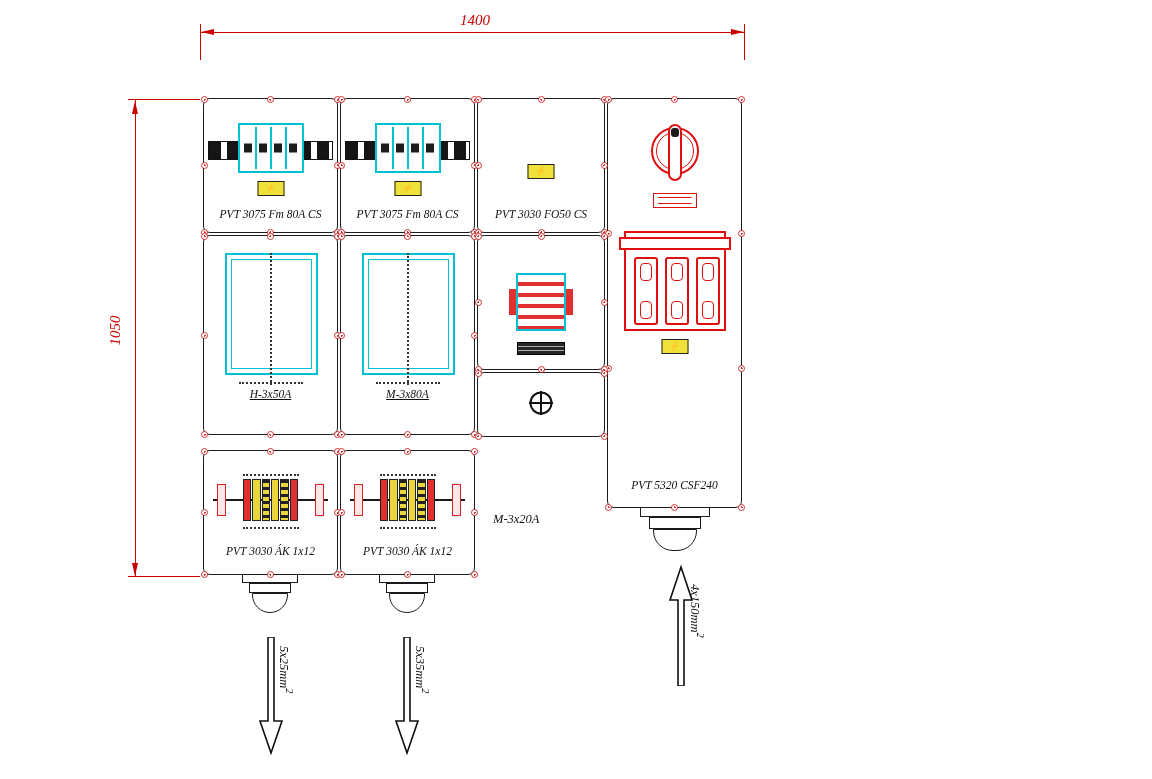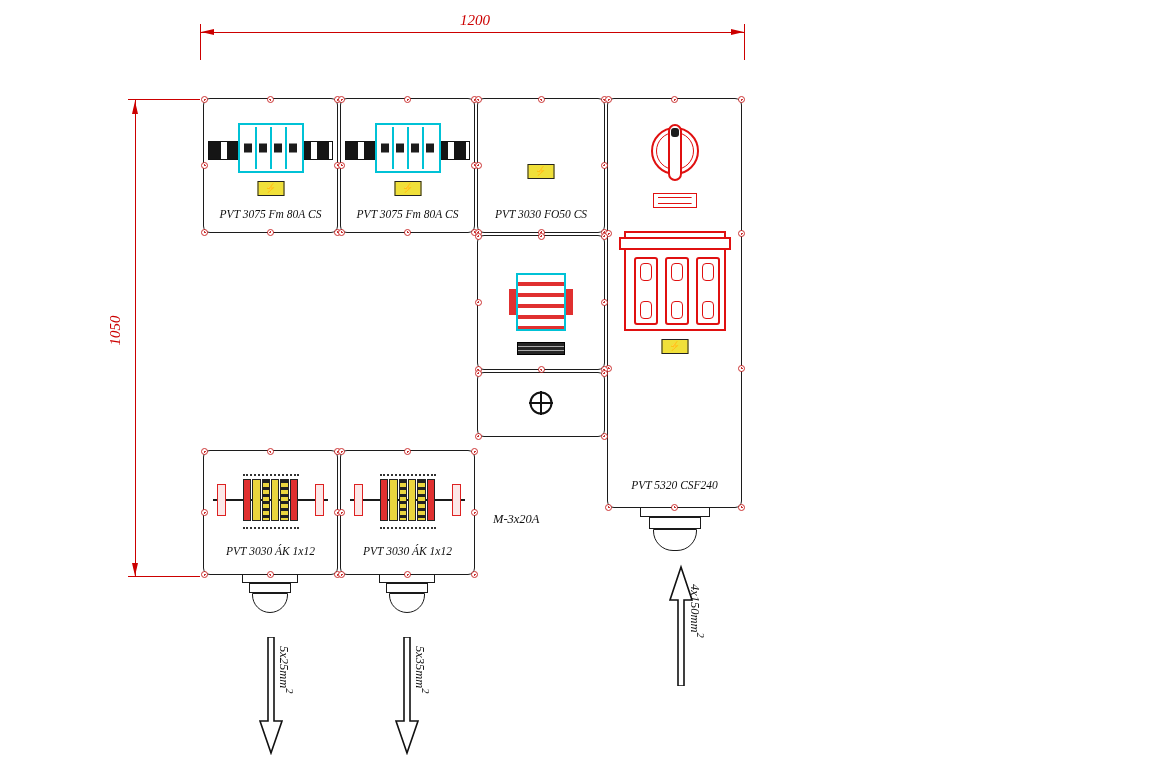--- a/index.html
+++ b/index.html
@@ -98,21 +98,21 @@
 </head>
 <body>
 
 <div class="canvas">
 
   <div class="dline-v" style="left:200px;top:24px;height:36px"></div>
   <div class="dline-v" style="left:744px;top:24px;height:36px"></div>
   <div class="dline-h" style="left:200px;top:32px;width:545px"></div>
   <div class="arr arr-left" style="left:201px;top:29px"></div>
   <div class="arr arr-right" style="left:731px;top:29px"></div>
-  <div class="dim-text" style="left:435px;top:12px;width:80px">1200</div>
+  <div class="dim-text" style="left:435px;top:12px;width:80px">1400</div>
 
   <div class="dline-h" style="left:128px;top:99px;width:72px"></div>
   <div class="dline-h" style="left:128px;top:576px;width:72px"></div>
   <div class="dline-v" style="left:135px;top:100px;height:477px"></div>
   <div class="arr arr-up" style="left:132px;top:101px"></div>
   <div class="arr arr-down" style="left:132px;top:563px"></div>
   <div class="dim-text" style="left:85px;top:322px;width:60px;transform:rotate(-90deg)">1050</div>
 
   <div class="enclosure" style="left:203px;top:98px;width:135px;height:135px">
     <div class="din-band"></div>
@@ -184,21 +184,53 @@
       <div class="screw" style="left: calc(100% - 3.5px); top: calc(0% - 3.5px);"></div>
       <div class="screw" style="left: calc(0% - 3.5px); top: calc(33% - 3.5px);"></div>
       <div class="screw" style="left: calc(100% - 3.5px); top: calc(33% - 3.5px);"></div>
       <div class="screw" style="left: calc(0% - 3.5px); top: calc(66% - 3.5px);"></div>
       <div class="screw" style="left: calc(100% - 3.5px); top: calc(66% - 3.5px);"></div>
       <div class="screw" style="left: calc(0% - 3.5px); top: calc(100% - 3.5px);"></div>
       <div class="screw" style="left: calc(50% - 3.5px); top: calc(100% - 3.5px);"></div>
       <div class="screw" style="left: calc(100% - 3.5px); top: calc(100% - 3.5px);"></div>
     </div>
 
-
+  <div class="enclosure" style="left:203px;top:235px;width:135px;height:200px">
+    <div class="meter">
+      <div class="meter-inner"></div>
+    </div>
+    <div class="dot-v" style="left:66px;top:17px;height:132px"></div>
+    <div class="dot-h" style="left:35px;top:146px;width:64px"></div>
+    <div class="enc-label underline" style="bottom:34px">H-3x50A</div>
+  <div class="screw" style="left: calc(0% - 3.5px); top: calc(0% - 3.5px);"></div>
+      <div class="screw" style="left: calc(50% - 3.5px); top: calc(0% - 3.5px);"></div>
+      <div class="screw" style="left: calc(100% - 3.5px); top: calc(0% - 3.5px);"></div>
+      <div class="screw" style="left: calc(0% - 3.5px); top: calc(50% - 3.5px);"></div>
+      <div class="screw" style="left: calc(100% - 3.5px); top: calc(50% - 3.5px);"></div>
+      <div class="screw" style="left: calc(0% - 3.5px); top: calc(100% - 3.5px);"></div>
+      <div class="screw" style="left: calc(50% - 3.5px); top: calc(100% - 3.5px);"></div>
+      <div class="screw" style="left: calc(100% - 3.5px); top: calc(100% - 3.5px);"></div>
+    </div>
+
+  <div class="enclosure" style="left:340px;top:235px;width:135px;height:200px">
+    <div class="meter">
+      <div class="meter-inner"></div>
+    </div>
+    <div class="dot-v" style="left:66px;top:17px;height:132px"></div>
+    <div class="dot-h" style="left:35px;top:146px;width:64px"></div>
+    <div class="enc-label underline" style="bottom:34px">M-3x80A</div>
+  <div class="screw" style="left: calc(0% - 3.5px); top: calc(0% - 3.5px);"></div>
+      <div class="screw" style="left: calc(50% - 3.5px); top: calc(0% - 3.5px);"></div>
+      <div class="screw" style="left: calc(100% - 3.5px); top: calc(0% - 3.5px);"></div>
+      <div class="screw" style="left: calc(0% - 3.5px); top: calc(50% - 3.5px);"></div>
+      <div class="screw" style="left: calc(100% - 3.5px); top: calc(50% - 3.5px);"></div>
+      <div class="screw" style="left: calc(0% - 3.5px); top: calc(100% - 3.5px);"></div>
+      <div class="screw" style="left: calc(50% - 3.5px); top: calc(100% - 3.5px);"></div>
+      <div class="screw" style="left: calc(100% - 3.5px); top: calc(100% - 3.5px);"></div>
+    </div>
 
   <div class="enclosure" style="left:477px;top:235px;width:128px;height:135px">
     <div class="ct"></div>
     <div class="dark-label"></div>
   <div class="screw" style="left: calc(0% - 3.5px); top: calc(0% - 3.5px);"></div>
       <div class="screw" style="left: calc(50% - 3.5px); top: calc(0% - 3.5px);"></div>
       <div class="screw" style="left: calc(100% - 3.5px); top: calc(0% - 3.5px);"></div>
       <div class="screw" style="left: calc(0% - 3.5px); top: calc(50% - 3.5px);"></div>
       <div class="screw" style="left: calc(100% - 3.5px); top: calc(50% - 3.5px);"></div>
       <div class="screw" style="left: calc(0% - 3.5px); top: calc(100% - 3.5px);"></div>

